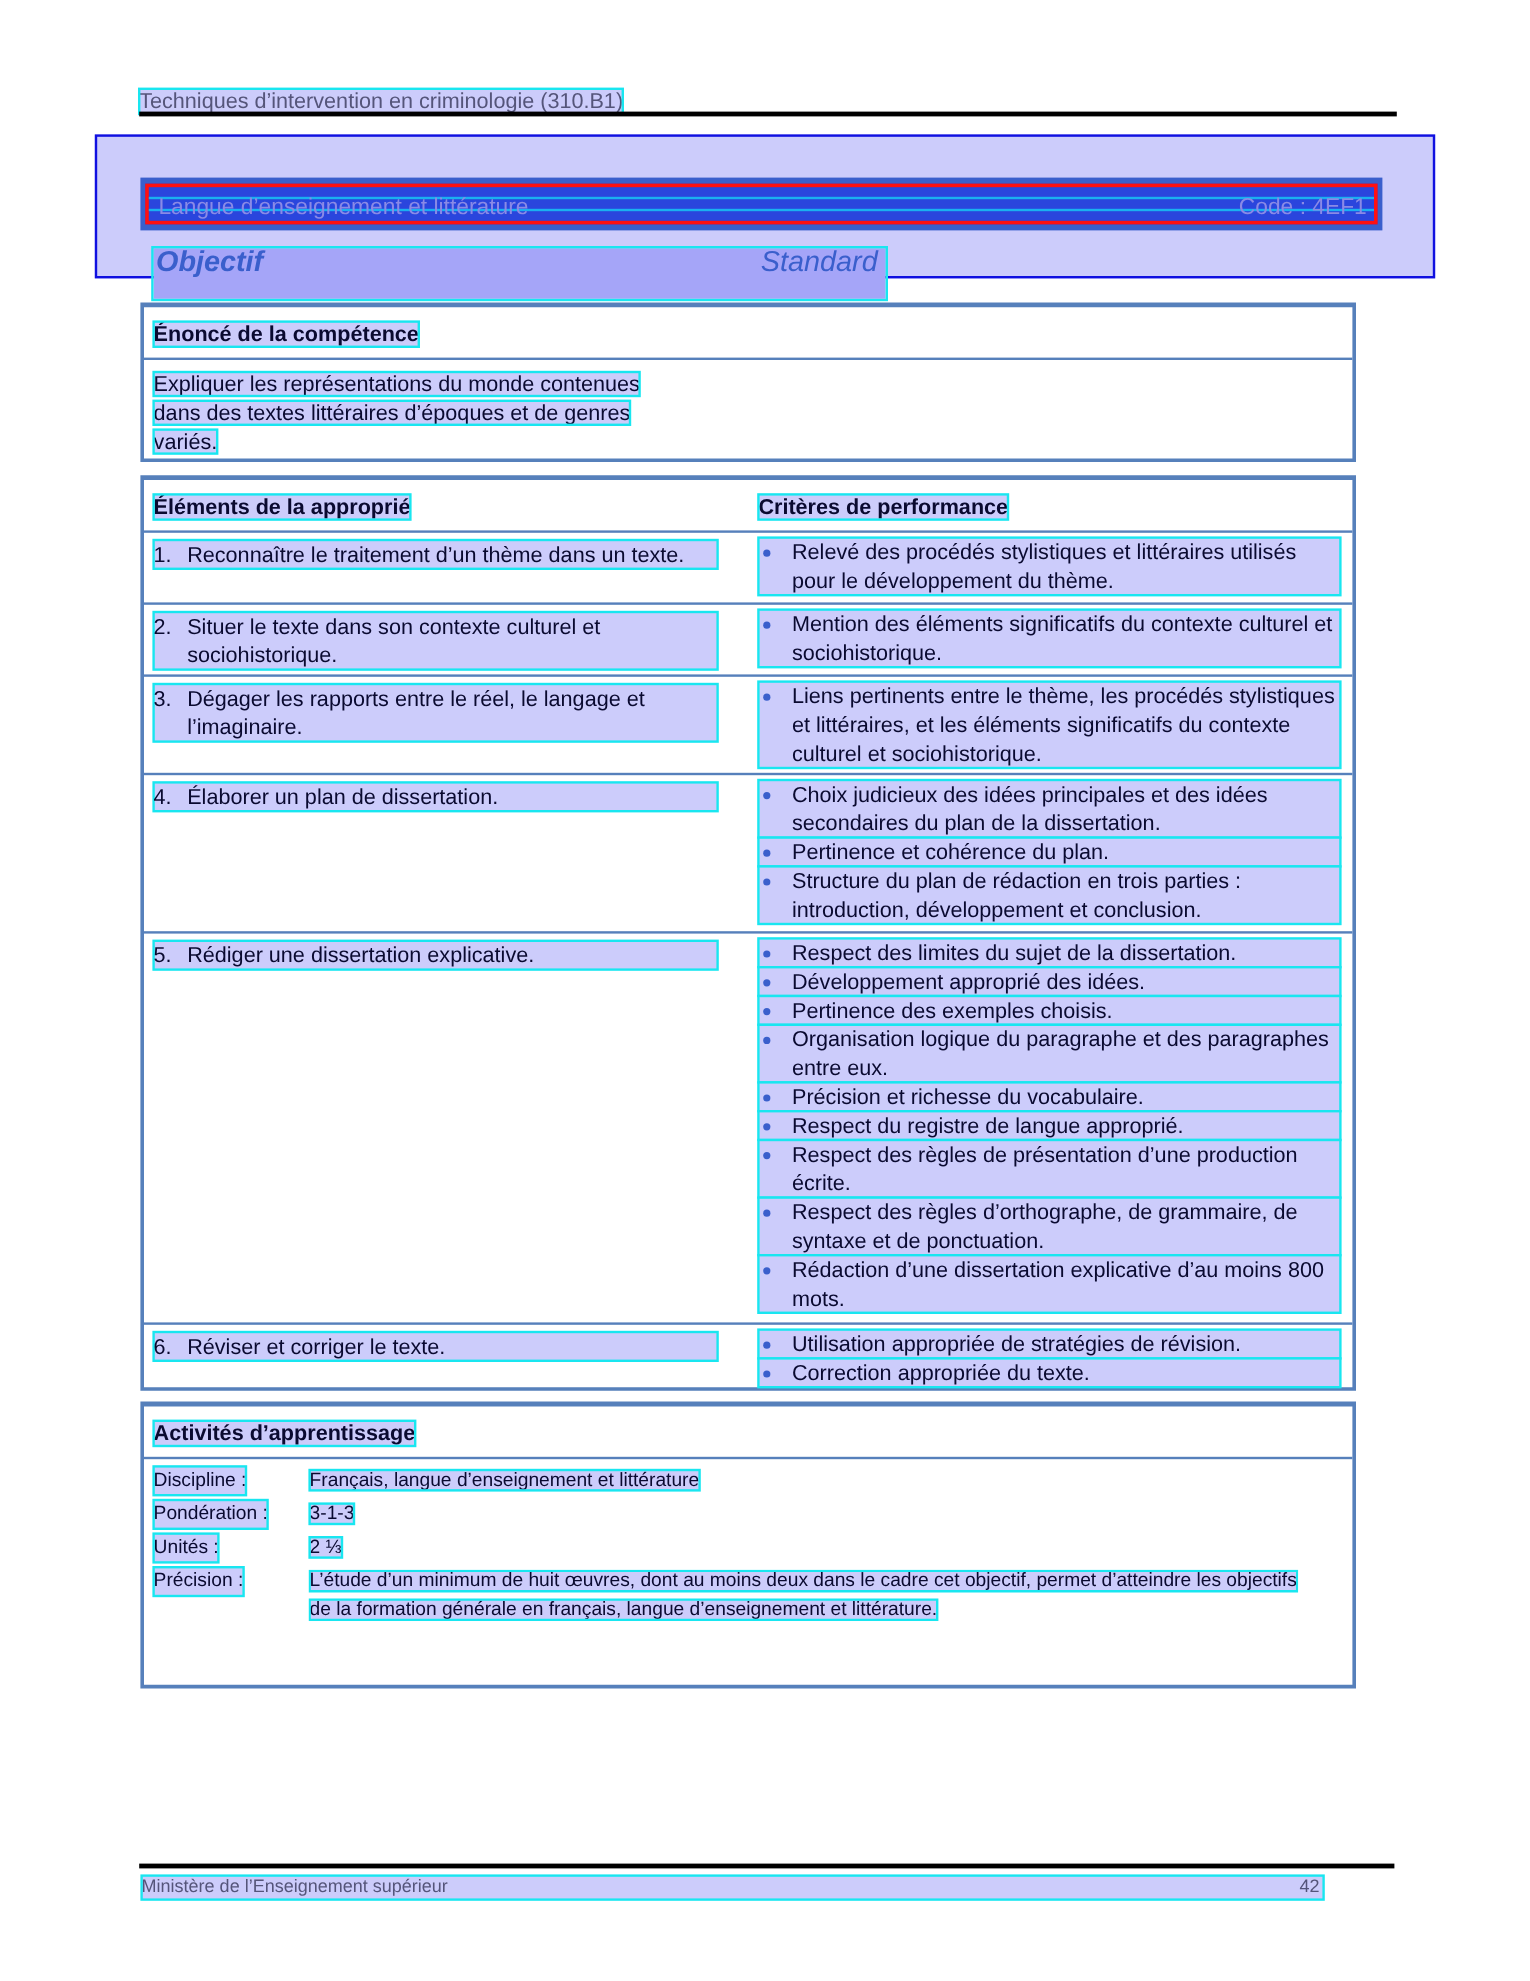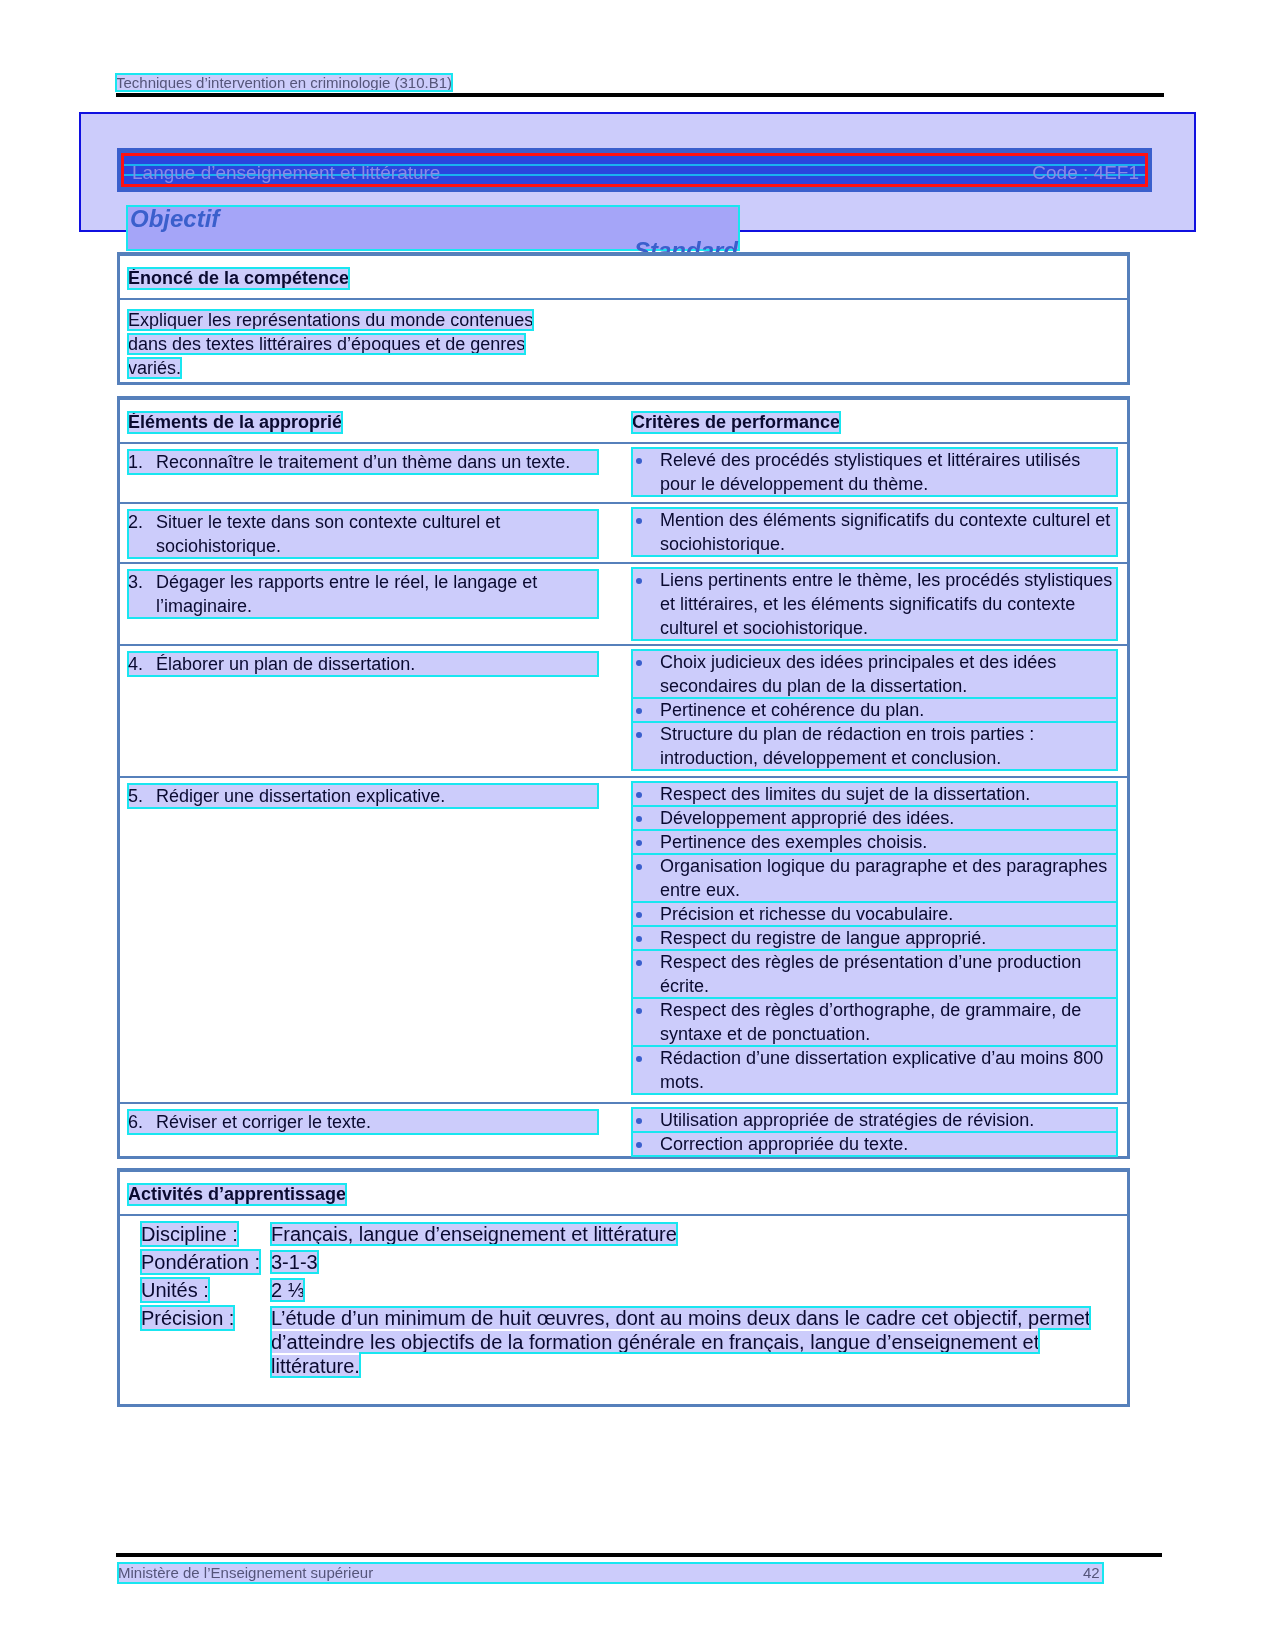--- a/index.html
+++ b/index.html
@@ -1,39 +1,39 @@
 <!DOCTYPE html>
 <html><head>
 <meta charset="utf-8">
 <style>
   html, body { margin:0; padding:0; background:#ffffff; }
   body { width:1275px; height:1651px; position:relative; overflow:hidden;
          font-family:"Liberation Sans", sans-serif; color:#0a0a30; }
   .hl { background:#ccccfb; outline:2px solid #19e6f0; outline-offset:-1px; }
 
   
-  .run-header { position:absolute; left:116px; top:74px; font-size:15px; color:#55557a; }
+  .run-header { position:absolute; left:116px; top:74px; font-size:18px; color:#55557a; }
   .run-header-rule { position:absolute; left:116px; top:93px; width:1048px; height:4px; background:#000; }
 
   
   .title-overlay { position:absolute; left:79px; top:112px; width:1113px; height:116px;
                    background:#ccccfb; border:2px solid #1010e0; }
   .title-band { position:absolute; left:117px; top:148px; width:1035px; height:44px; background:#3a5fcc; }
   .title-band-inner { position:absolute; left:4px; top:5px; right:4px; bottom:5px;
                       border:3px solid #ff1010; background:#2a45dd; }
   .title-band-line { position:absolute; left:0; right:0; top:8px; bottom:8px;
                      border-top:2px solid #1ab0f0; border-bottom:2px solid #1ab0f0; }
   .course-name { position:absolute; left:8px; top:6px; font-size:19px; color:#8a8ae6; }
   .course-code { position:absolute; right:6px; top:6px; font-size:19px; color:#8a8ae6; }
   .obj-row { position:absolute; left:128px; top:207px; width:610px; height:42px;
              background:#a5a5f8; outline:2px solid #19e6f0; }
   .obj-label { position:absolute; left:2px; top:-2px; font-size:24px; font-weight:bold;
                font-style:italic; color:#3a5fcc; }
-  .std-label { position:absolute; left:506px; top:-2px; font-size:24px; font-weight:bold;
-               font-style:italic; color:#3a5fcc;margin-top:32px; }
+  .std-label { position:absolute; left:506px; top:-2px; font-size:24px; font-weight:normal;
+               font-style:italic; color:#3a5fcc; }
 
   
   .box { position:absolute; left:117px; width:1007px; border:3px solid #5680bb;
          border-top-width:4px; background:#fff; }
   .box-sep { height:2px; background:#5680bb; }
   .box-head { position:relative; font-size:18px; font-weight:bold; color:#0a0a30; }
   .txt { font-size:18px; line-height:24px; }
 
   .enonce { top:252px; height:126px; }
   .enonce .box-head { height:42px; }
@@ -50,21 +50,21 @@
   .el-num { position:absolute; left:0; top:0; }
   .el-text { display:block; padding-left:28px; }
   .el-right { position:absolute; left:512px; top:4px; width:485px; }
   .crit { position:relative; font-size:18px; line-height:24px; padding-left:28px; }
   .bullet { position:absolute; left:4px; top:10px; width:6px; height:6px; border-radius:50%;
             background:#3a5fcc; }
 
   .activities { top:1168px; height:232px; }
   .activities .box-head { height:42px; }
   .activities .box-head span { position:absolute; left:8px; top:12px; }
-  .act-row { position:relative; font-size:20px; line-height:24px; margin-left:21px; }
+  .act-row { position:relative; font-size:16px; line-height:24px; margin-left:8px; }
   .act-label { position:absolute; left:0; top:0; }
   .act-val { display:block; margin-left:130px; width:840px; }
 
   .footer-rule { position:absolute; left:116px; top:1553px; width:1046px; height:4px; background:#000; }
   .footer-left { position:absolute; left:118px; top:1564px; font-size:15px; color:#55557a; }
   .footer-right { position:absolute; left:1083px; top:1564px; font-size:15px; color:#55557a; }
   .footer-band { position:absolute; left:118px; top:1563px; width:985px; height:20px; }
 </style>
 </head>
 <body>

